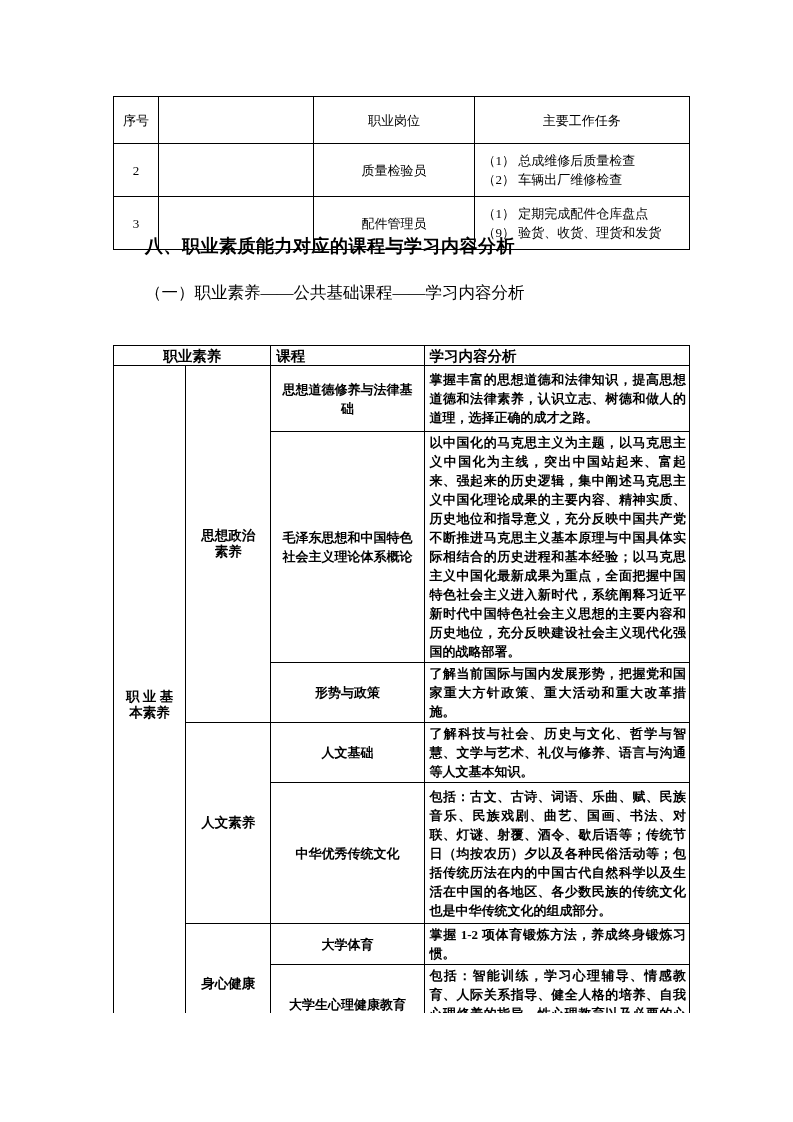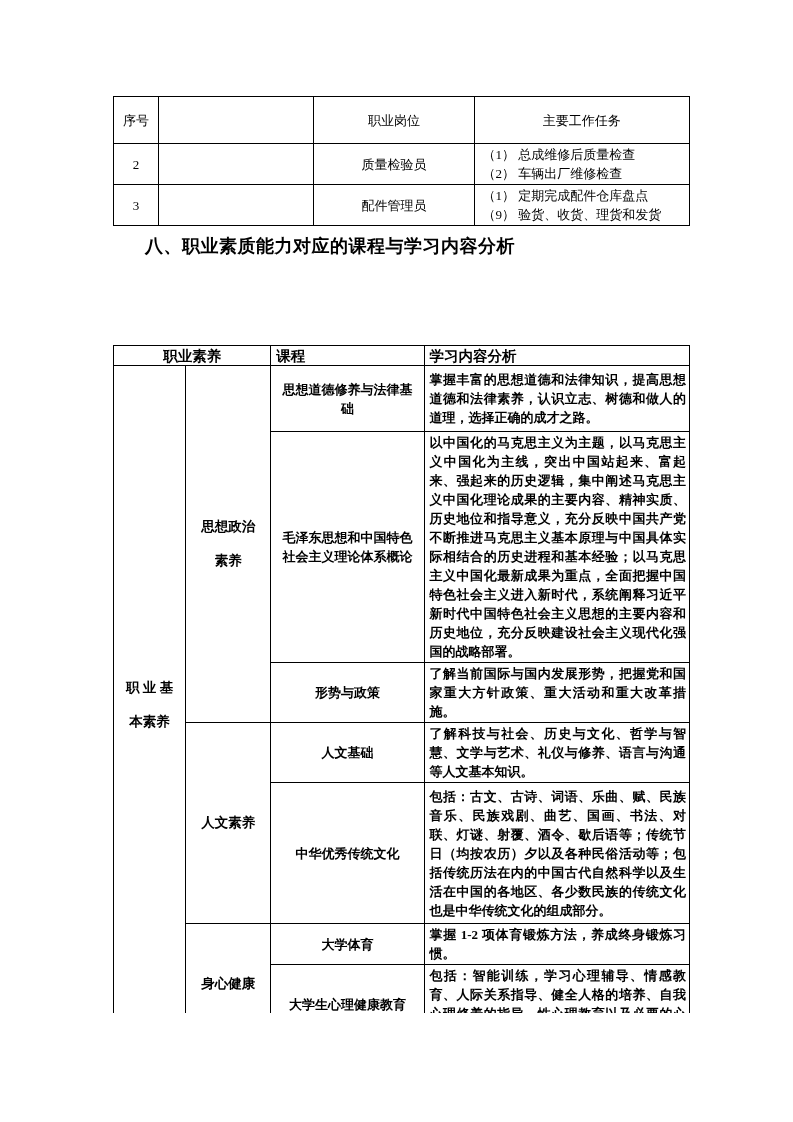--- a/index.html
+++ b/index.html
@@ -5,21 +5,21 @@
   * { margin:0; padding:0; box-sizing:border-box; }
   html,body { background:#ffffff; }
   body {
     width:793px; height:1122px; position:relative;
     font-family:"Liberation Serif","DejaVu Serif",serif;
     color:#000;
   }
   .page { position:absolute; inset:0; background:#fff; }
 
   table { border-collapse:collapse; table-layout:fixed; }
-  td { border:1px solid #000; font-size:13px; line-height:19px; vertical-align:middle; padding:1px 4px; overflow:hidden; }
+  td { border:1px solid #000; font-size:13px; line-height:19px; vertical-align:middle; padding:7px 4px; overflow:hidden; }
   .c { text-align:center; }
 
   
   .jobs-table { position:absolute; left:113px; top:96px; width:577px; }
   .jobs-table .hdr-row td { height:47px; }
   .jobs-table .tasks { text-align:left; padding-left:8px; }
 
   
   .heading {
     position:absolute; left:97px; top:233px;
@@ -34,21 +34,21 @@
   .caption {
     position:absolute; left:113px; top:320px; width:577px;
     font-size:13.5px; text-align:center; line-height:16px;
   }
 
   
   .courses-wrap { position:absolute; left:113px; top:345px; width:580px; height:668px; overflow:hidden;font-weight:bold; }
   .courses-table { width:577px; }
   .courses-table .ct-header td { height:20px; line-height:18px; font-size:14.5px; padding:0 0 0 5px; text-align:left; }
   .courses-table .ct-header td.c { text-align:center; padding:0; }
-  .cat { white-space:pre-line; text-align:center; font-size:13.5px; line-height:34px; }
+  .cat { white-space:pre-line; text-align:center; font-size:13.5px; line-height:16px; }
   .course { text-align:center; padding:1px 5px; }
   .analysis { text-align:justify; padding:1px 3px 1px 5px; }
 </style>
 </head>
 <body>
 
 <div class="page">
 
   <table class="jobs-table">
     <colgroup>
@@ -79,20 +79,21 @@
       <td class="c">配件管理员</td>
       <td class="tasks">
         <div>（1） 定期完成配件仓库盘点</div>
         <div>（9） 验货、收货、理货和发货</div>
       </td>
     </tr>
   </tbody>
     </table>
 
   <h1 class="heading">八、职业素质能力对应的课程与学习内容分析</h1>
+  <div class="subheading">（一）职业素养——公共基础课程——学习内容分析</div>
 
   <div class="courses-wrap">
     <table class="courses-table">
       <colgroup>
         <col style="width:72px">
           <col style="width:85px">
           <col style="width:153px">
           <col style="width:265px">
       </colgroup>
       <tbody>

